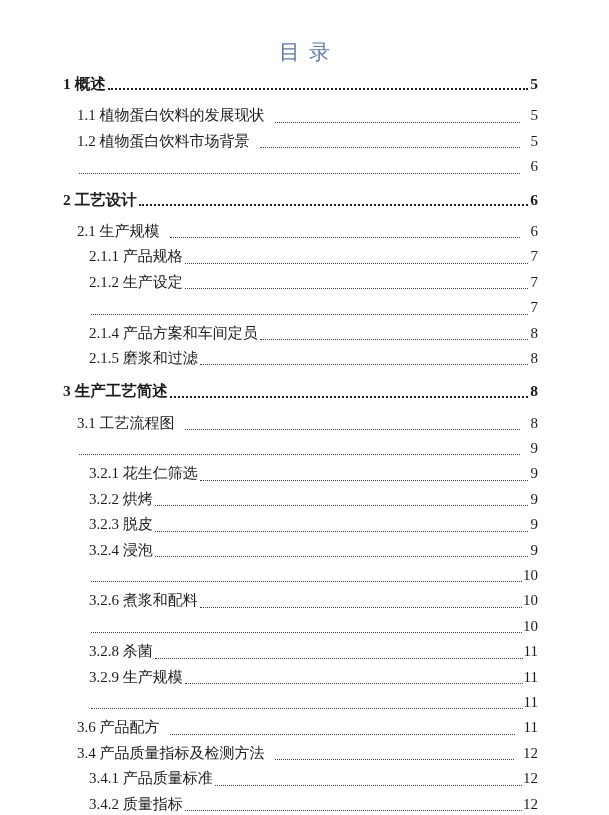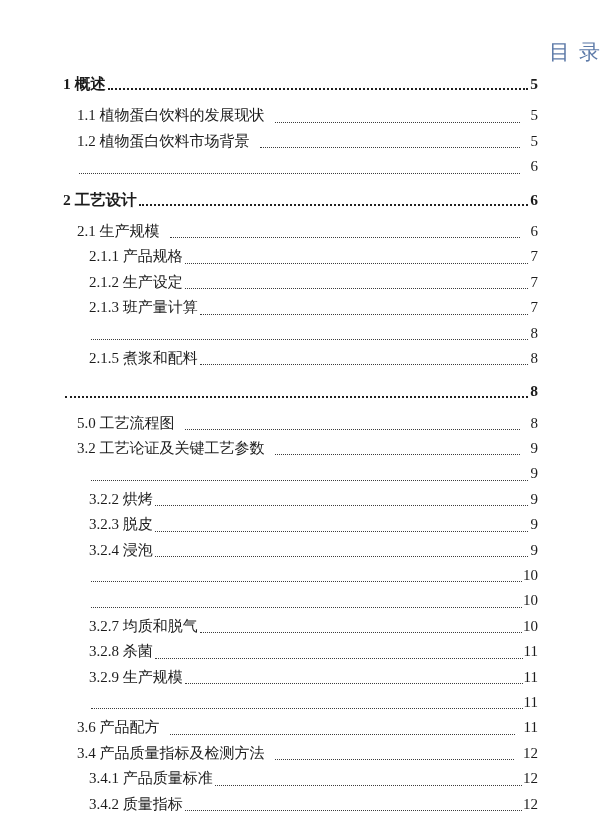--- a/index.html
+++ b/index.html
@@ -15,21 +15,21 @@
     color: var(--text-color, #1c1c1c);
   }
   .page {
     width: 609px;
     height: 815px;
     background: var(--page-bg, #ffffff);
     position: relative;
   }
   .toc-title {
     margin: 40px 0 0 0;
-    text-align: right;
+    text-align: center;
     font-size: 21px;
     line-height: 24px;
     letter-spacing: 9px;
     padding-left: 9px; 
     font-weight: normal;
     color: var(--title-color, #5d7aa8);
   }
   .toc-list {
     margin: 3px 0 0 63px;
     width: 475px;
@@ -108,48 +108,49 @@
     <span class="label">2.1.1 产品规格</span>
     <span class="dots"></span>
     <span class="pagenum">7</span>
   </div>
       <div class="toc-row l3">
     <span class="label">2.1.2 生产设定</span>
     <span class="dots"></span>
     <span class="pagenum">7</span>
   </div>
       <div class="toc-row l3">
-    <span class="label">2.1.3 班产量计算</span>
     <span class="dots"></span>
     <span class="pagenum">7</span>
   </div>
       <div class="toc-row l3">
-    <span class="dots"></span>
-    <span class="pagenum">8</span>
-  </div>
-      <div class="toc-row l3">
-    <span class="label">2.1.5 煮浆和配料</span>
+    <span class="label">2.1.4 产品方案和车间定员</span>
+    <span class="dots"></span>
+    <span class="pagenum">8</span>
+  </div>
+      <div class="toc-row l3">
+    <span class="label">2.1.5 磨浆和过滤</span>
     <span class="dots"></span>
     <span class="pagenum">8</span>
   </div>
       <div class="toc-row l1">
-    <span class="dots"></span>
-    <span class="pagenum">8</span>
-  </div>
-      <div class="toc-row l2">
-    <span class="label">5.0 工艺流程图</span>
-    <span class="dots"></span>
-    <span class="pagenum">8</span>
-  </div>
-      <div class="toc-row l2">
-    <span class="label">3.2 工艺论证及关键工艺参数</span>
-    <span class="dots"></span>
-    <span class="pagenum">9</span>
-  </div>
-      <div class="toc-row l3">
+    <span class="label">3 生产工艺简述</span>
+    <span class="dots"></span>
+    <span class="pagenum">8</span>
+  </div>
+      <div class="toc-row l2">
+    <span class="label">3.1 工艺流程图</span>
+    <span class="dots"></span>
+    <span class="pagenum">8</span>
+  </div>
+      <div class="toc-row l2">
+    <span class="dots"></span>
+    <span class="pagenum">9</span>
+  </div>
+      <div class="toc-row l3">
+    <span class="label">3.2.1 花生仁筛选</span>
     <span class="dots"></span>
     <span class="pagenum">9</span>
   </div>
       <div class="toc-row l3">
     <span class="label">3.2.2 烘烤</span>
     <span class="dots"></span>
     <span class="pagenum">9</span>
   </div>
       <div class="toc-row l3">
     <span class="label">3.2.3 脱皮</span>
@@ -159,25 +160,25 @@
       <div class="toc-row l3">
     <span class="label">3.2.4 浸泡</span>
     <span class="dots"></span>
     <span class="pagenum">9</span>
   </div>
       <div class="toc-row l3">
     <span class="dots"></span>
     <span class="pagenum">10</span>
   </div>
       <div class="toc-row l3">
+    <span class="label">3.2.6 煮浆和配料</span>
     <span class="dots"></span>
     <span class="pagenum">10</span>
   </div>
       <div class="toc-row l3">
-    <span class="label">3.2.7 均质和脱气</span>
     <span class="dots"></span>
     <span class="pagenum">10</span>
   </div>
       <div class="toc-row l3">
     <span class="label">3.2.8 杀菌</span>
     <span class="dots"></span>
     <span class="pagenum">11</span>
   </div>
       <div class="toc-row l3">
     <span class="label">3.2.9 生产规模</span>

